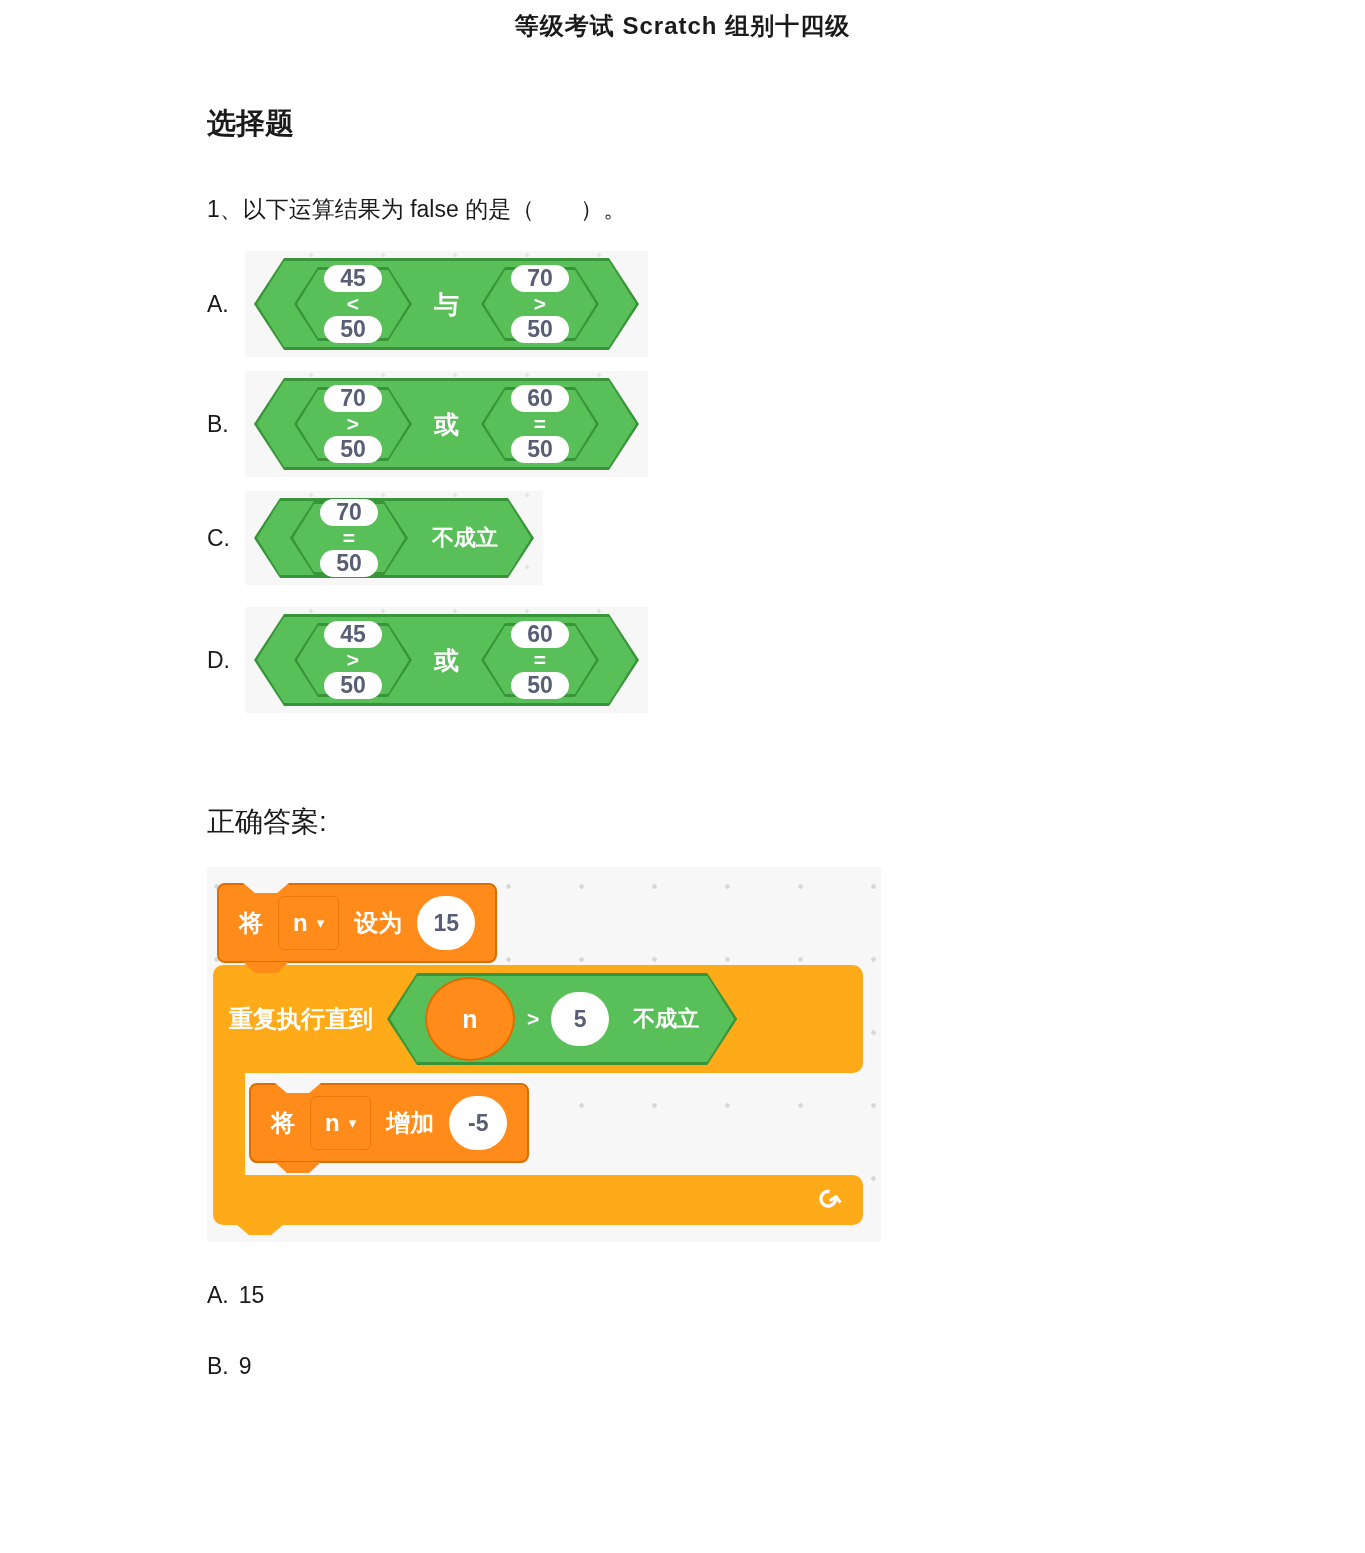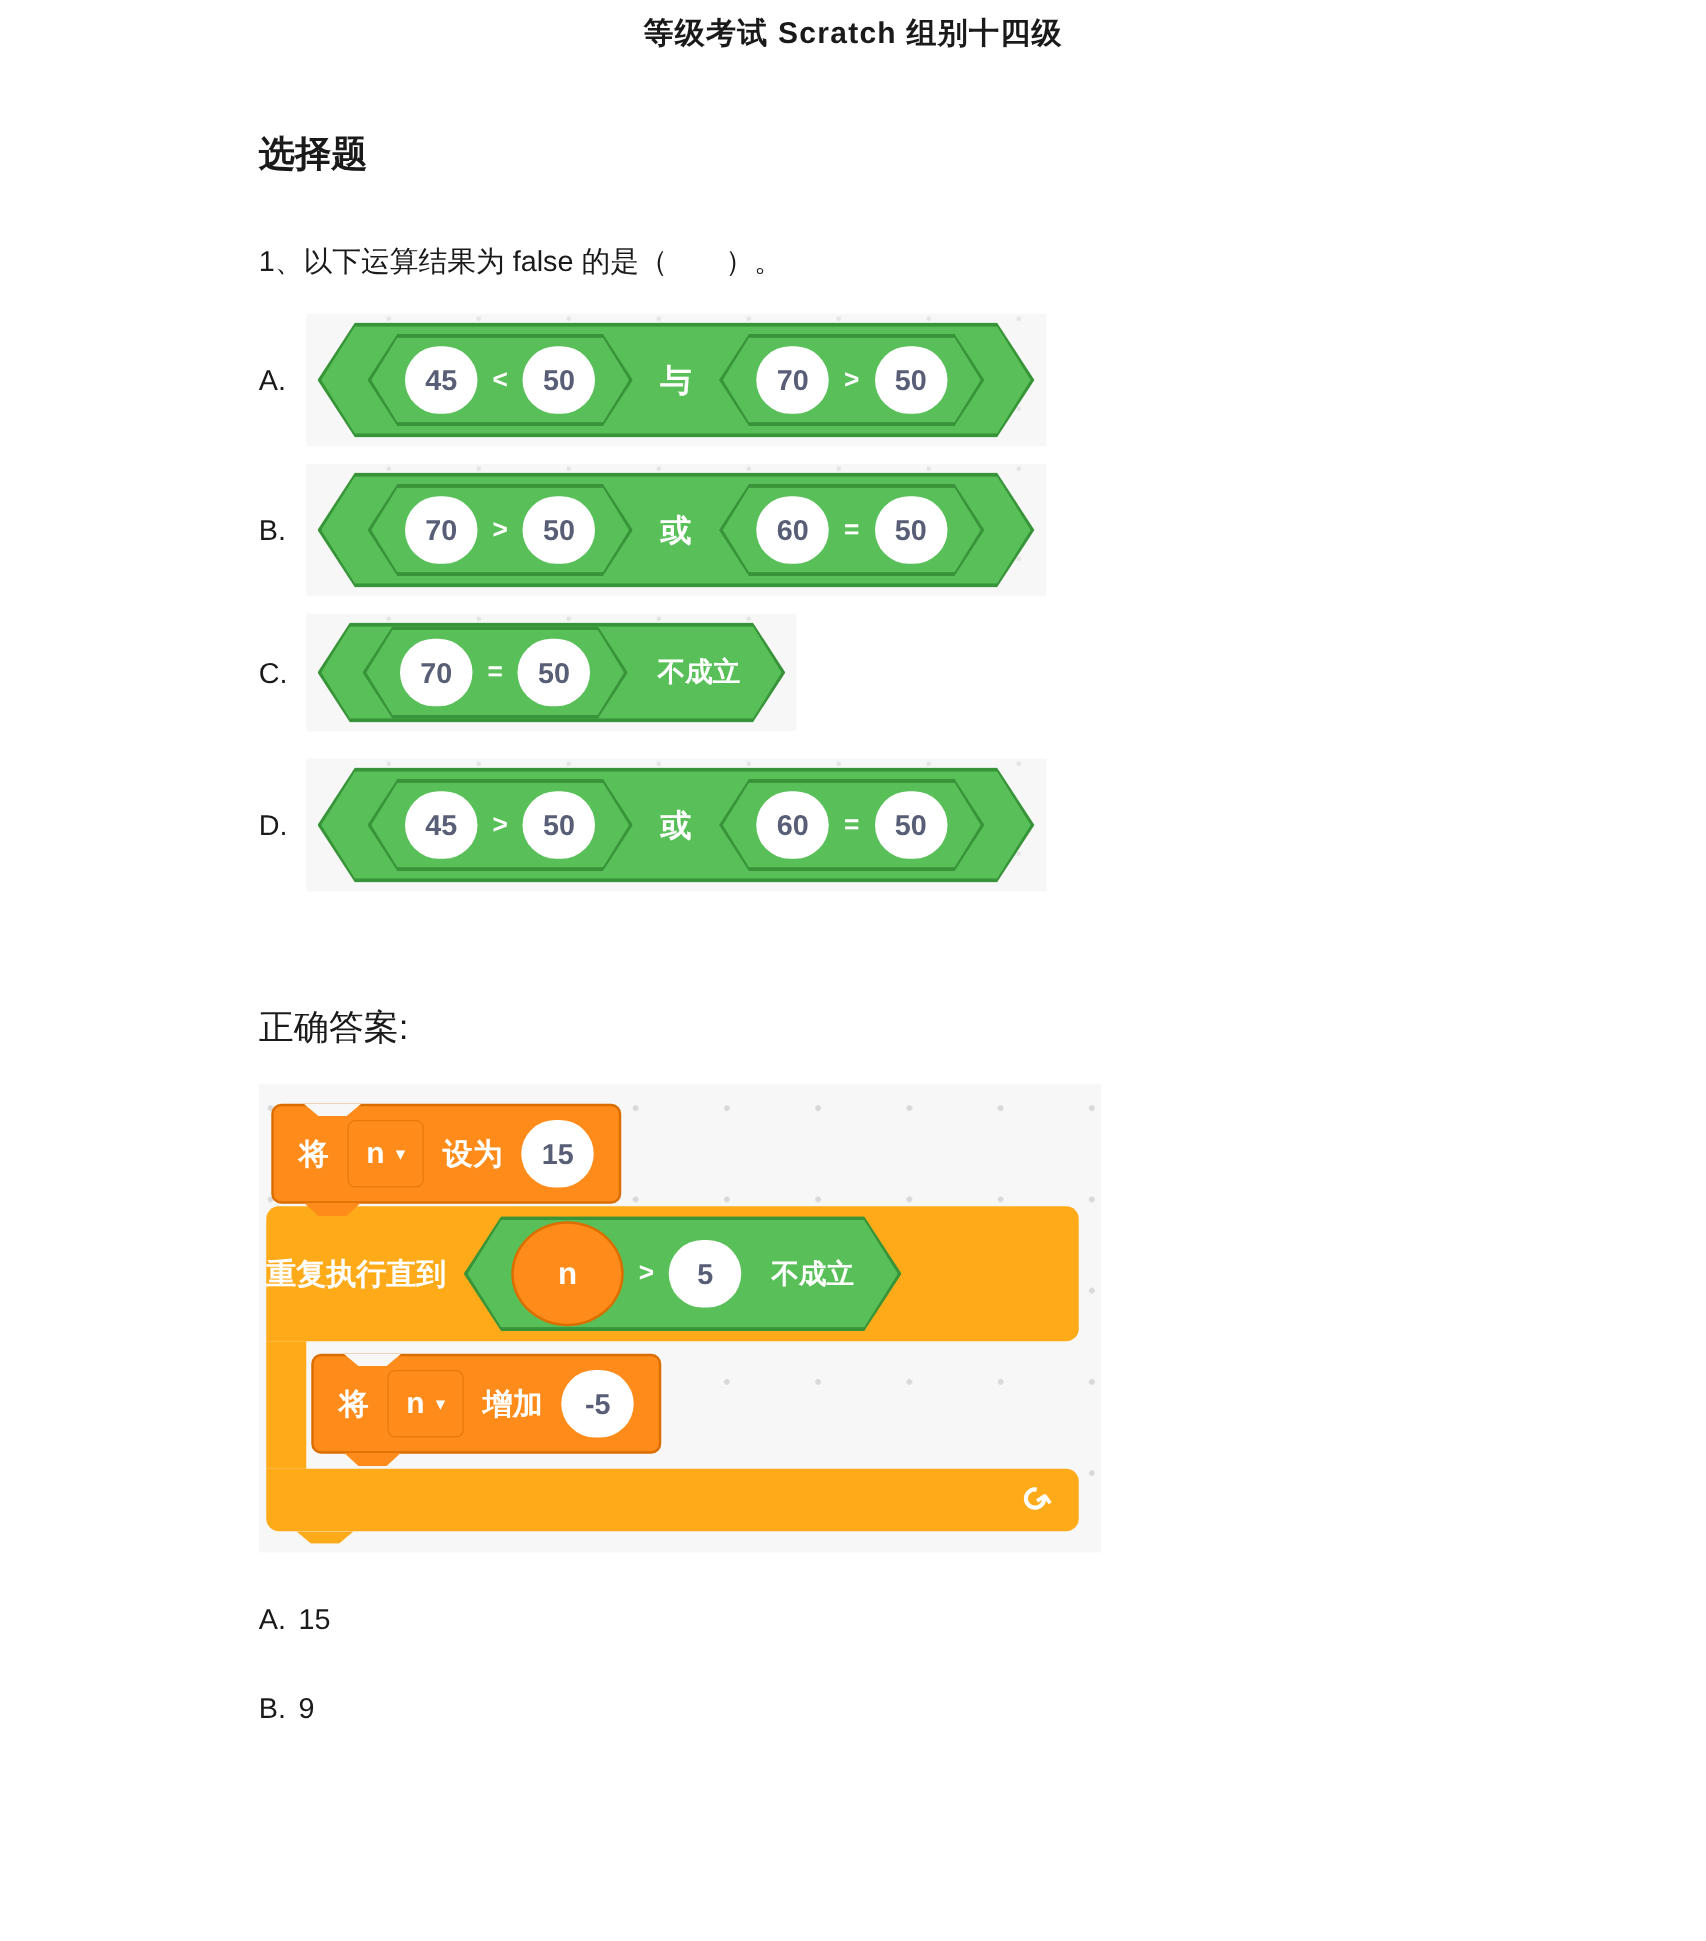--- a/index.html
+++ b/index.html
@@ -24,21 +24,21 @@
     padding:7px 9px; display:flex; align-items:center;
   }
   
   .hex { position:relative; display:inline-flex; align-items:center; justify-content:center; }
   .hex::before { content:""; position:absolute; inset:0; background:var(--hb,#389438);
     clip-path:polygon(var(--tip) 0, calc(100% - var(--tip)) 0, 100% 50%, calc(100% - var(--tip)) 100%, var(--tip) 100%, 0 50%); }
   .hex::after { content:""; position:absolute; inset:3px; background:var(--hf,#59C059);
     clip-path:polygon(calc(var(--tip) - 3px) 0, calc(100% - var(--tip) + 3px) 0, 100% 50%, calc(100% - var(--tip) + 3px) 100%, calc(var(--tip) - 3px) 100%, 0 50%); }
   .hex > * { position:relative; z-index:1; }
   .hex.outer { --tip:30px; height:92px; padding:0 40px; }
-  .hex.inner { --tip:24px; height:74px; padding:0 30px; }
+  .hex.inner { --tip:24px; height:74px; padding:0 30px;flex-direction:column; }
   .hex.small-outer { --tip:26px; height:80px; padding:0 36px; }
   .hex.not-hex { --tip:30px; height:92px; padding:0 38px; margin-left:14px; }
   .oval { min-width:58px; height:54px; padding:0 10px; background:#ffffff; border-radius:28px;
     display:inline-flex; align-items:center; justify-content:center;
     color:var(--oval-text,#575E75); font-size:23px; font-weight:bold; }
   .cmp { color:#fff; font-size:21px; font-weight:bold; margin:0 12px; }
   .lop { color:#fff; font-size:25px; font-weight:bold; margin:0 22px; }
   .nottext { color:#fff; font-size:22px; font-weight:bold; margin-left:24px; }
   .answer { margin-top:90px; font-size:28px; }
   .qtext.q2 { margin-top:112px; }
@@ -61,21 +61,21 @@
     background:var(--canvas-bg,#f7f7f7); clip-path:polygon(0 0,100% 0,74% 100%,26% 100%); }
   .stack::after { content:""; position:absolute; bottom:-12px; left:24px; width:46px; height:11px;
     background:var(--variable-orange,#FF8C1A); clip-path:polygon(0 0,100% 0,74% 100%,26% 100%); }
   .set-block { margin:16px 0 0 10px; z-index:2; }
   .btext { color:#fff; font-size:24px; font-weight:bold; white-space:nowrap; }
   .dd { display:inline-flex; align-items:center; gap:9px; height:54px; padding:0 14px;
     border:1px solid rgba(219,110,0,.65); border-radius:6px; }
   .dd .caret { color:#fff; font-size:15px; }
   .cblock { position:relative; width:650px; margin:2px 0 0 6px; }
   .c-top { width:650px; height:108px; background:var(--control-amber,#FFAB19);
-    border-radius:10px 10px 10px 0; display:flex; align-items:center; }
+    border-radius:10px 10px 10px 0; display:flex; align-items:center; padding-left:16px; }
   .c-middle { display:flex; height:102px; }
   .c-spine { width:32px; background:var(--control-amber,#FFAB19); }
   .c-inner { padding:10px 0 0 4px; }
   .c-bottom { position:relative; width:650px; height:50px; background:var(--control-amber,#FFAB19);
     border-radius:0 10px 10px 10px; }
   .c-bottom::after { content:""; position:absolute; bottom:-10px; left:24px; width:46px; height:10px;
     background:var(--control-amber,#FFAB19); clip-path:polygon(0 0,100% 0,74% 100%,26% 100%); }
   .var-oval { width:90px; height:84px; border-radius:50%;
     background:var(--variable-orange,#FF8C1A); border:2px solid var(--variable-orange-border,#DB6E00);
     display:inline-flex; align-items:center; justify-content:center;

